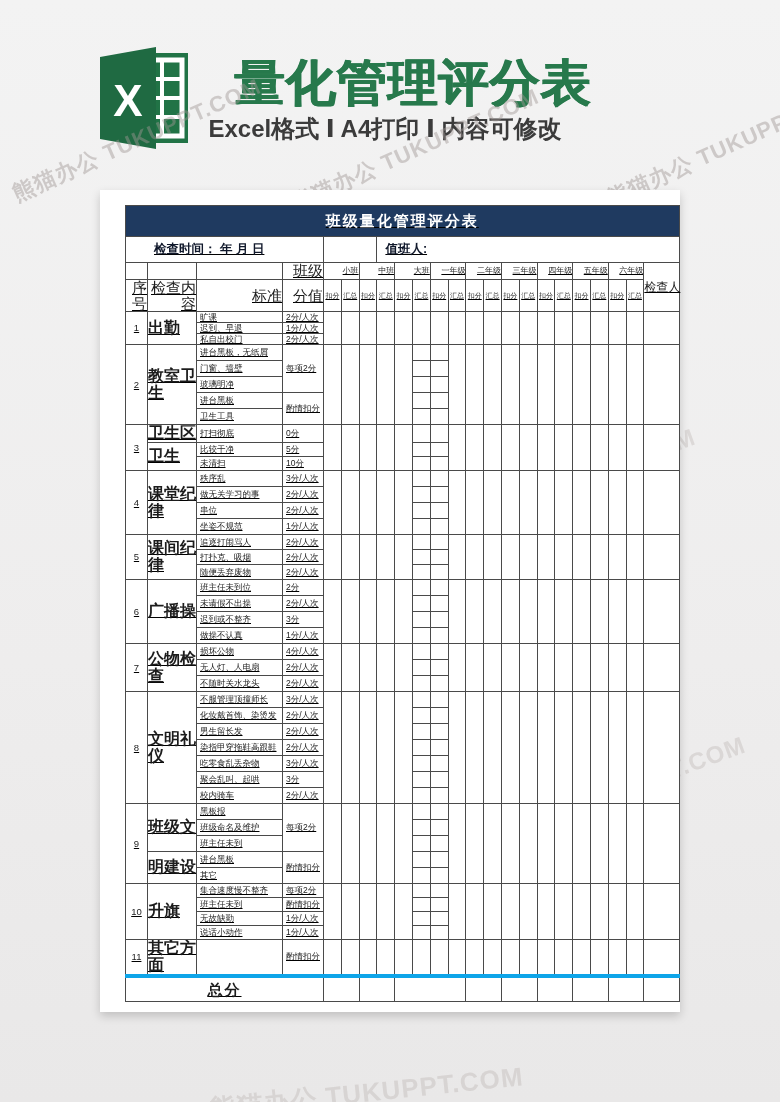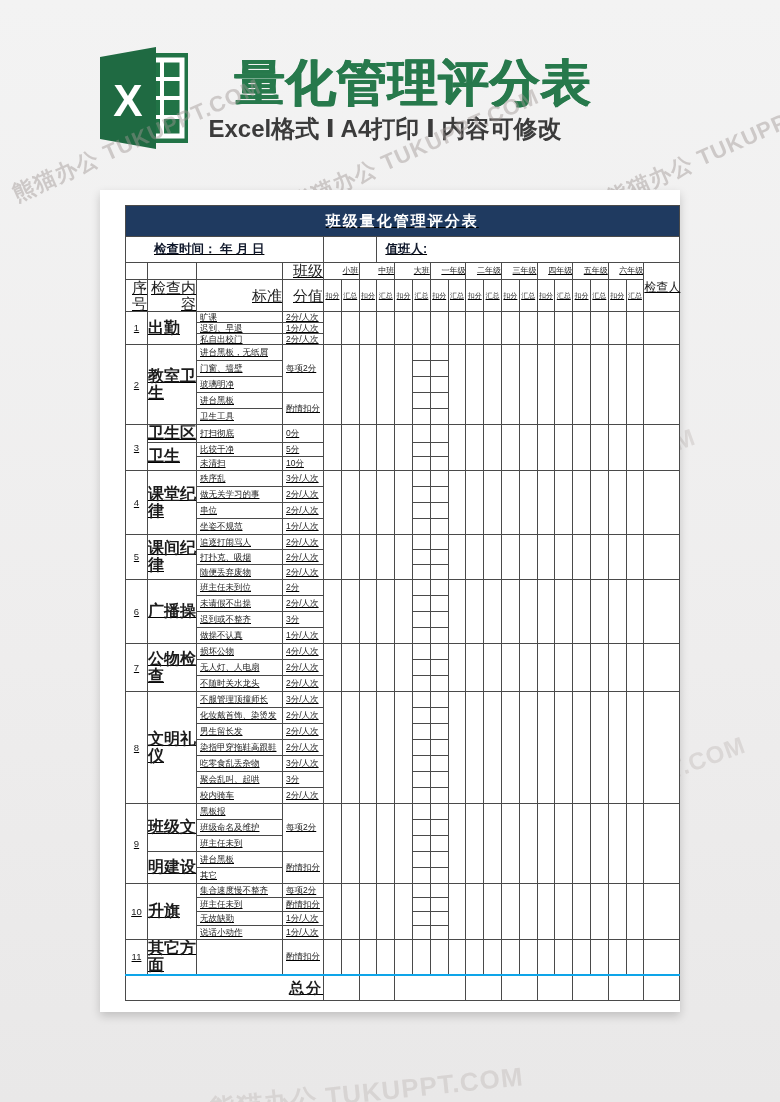--- a/index.html
+++ b/index.html
@@ -27,21 +27,21 @@
   .h-cell{text-align:right;font-size:8px;}
   .h-small{text-align:center;font-size:7px;color:#222;}
   .h-label{text-align:right;font-size:15px;}
   .h-inspector{text-align:center;font-size:12px;white-space:nowrap;overflow:visible;margin-left:23px;}
   .c-no{text-align:center;font-size:9.5px;}
   .c-cat{text-align:left;font-size:16px;font-weight:bold;}
   .c-std{text-align:left;padding-left:3px;}
   .c-score{text-align:left;padding-left:3px;}
   .c-grid{background:#fff;}
   .total-label{font-size:15px;font-weight:bold;text-align:center;letter-spacing:2px;}
-  .total-top td{border-top:2px solid #0ea5e9;text-align:right;}
+  .total-top td{border-top:4px solid #0ea5e9;}
   
   .wm{position:absolute;font-weight:bold;white-space:nowrap;pointer-events:none;
       letter-spacing:1px;transform-origin:left center;}
   .wm-dark{color:rgba(160,150,148,0.45);}
   .wm-light{color:rgba(175,165,162,0.30);}
 </style>
 </head>
 <body>
 
 <div class="logo">

